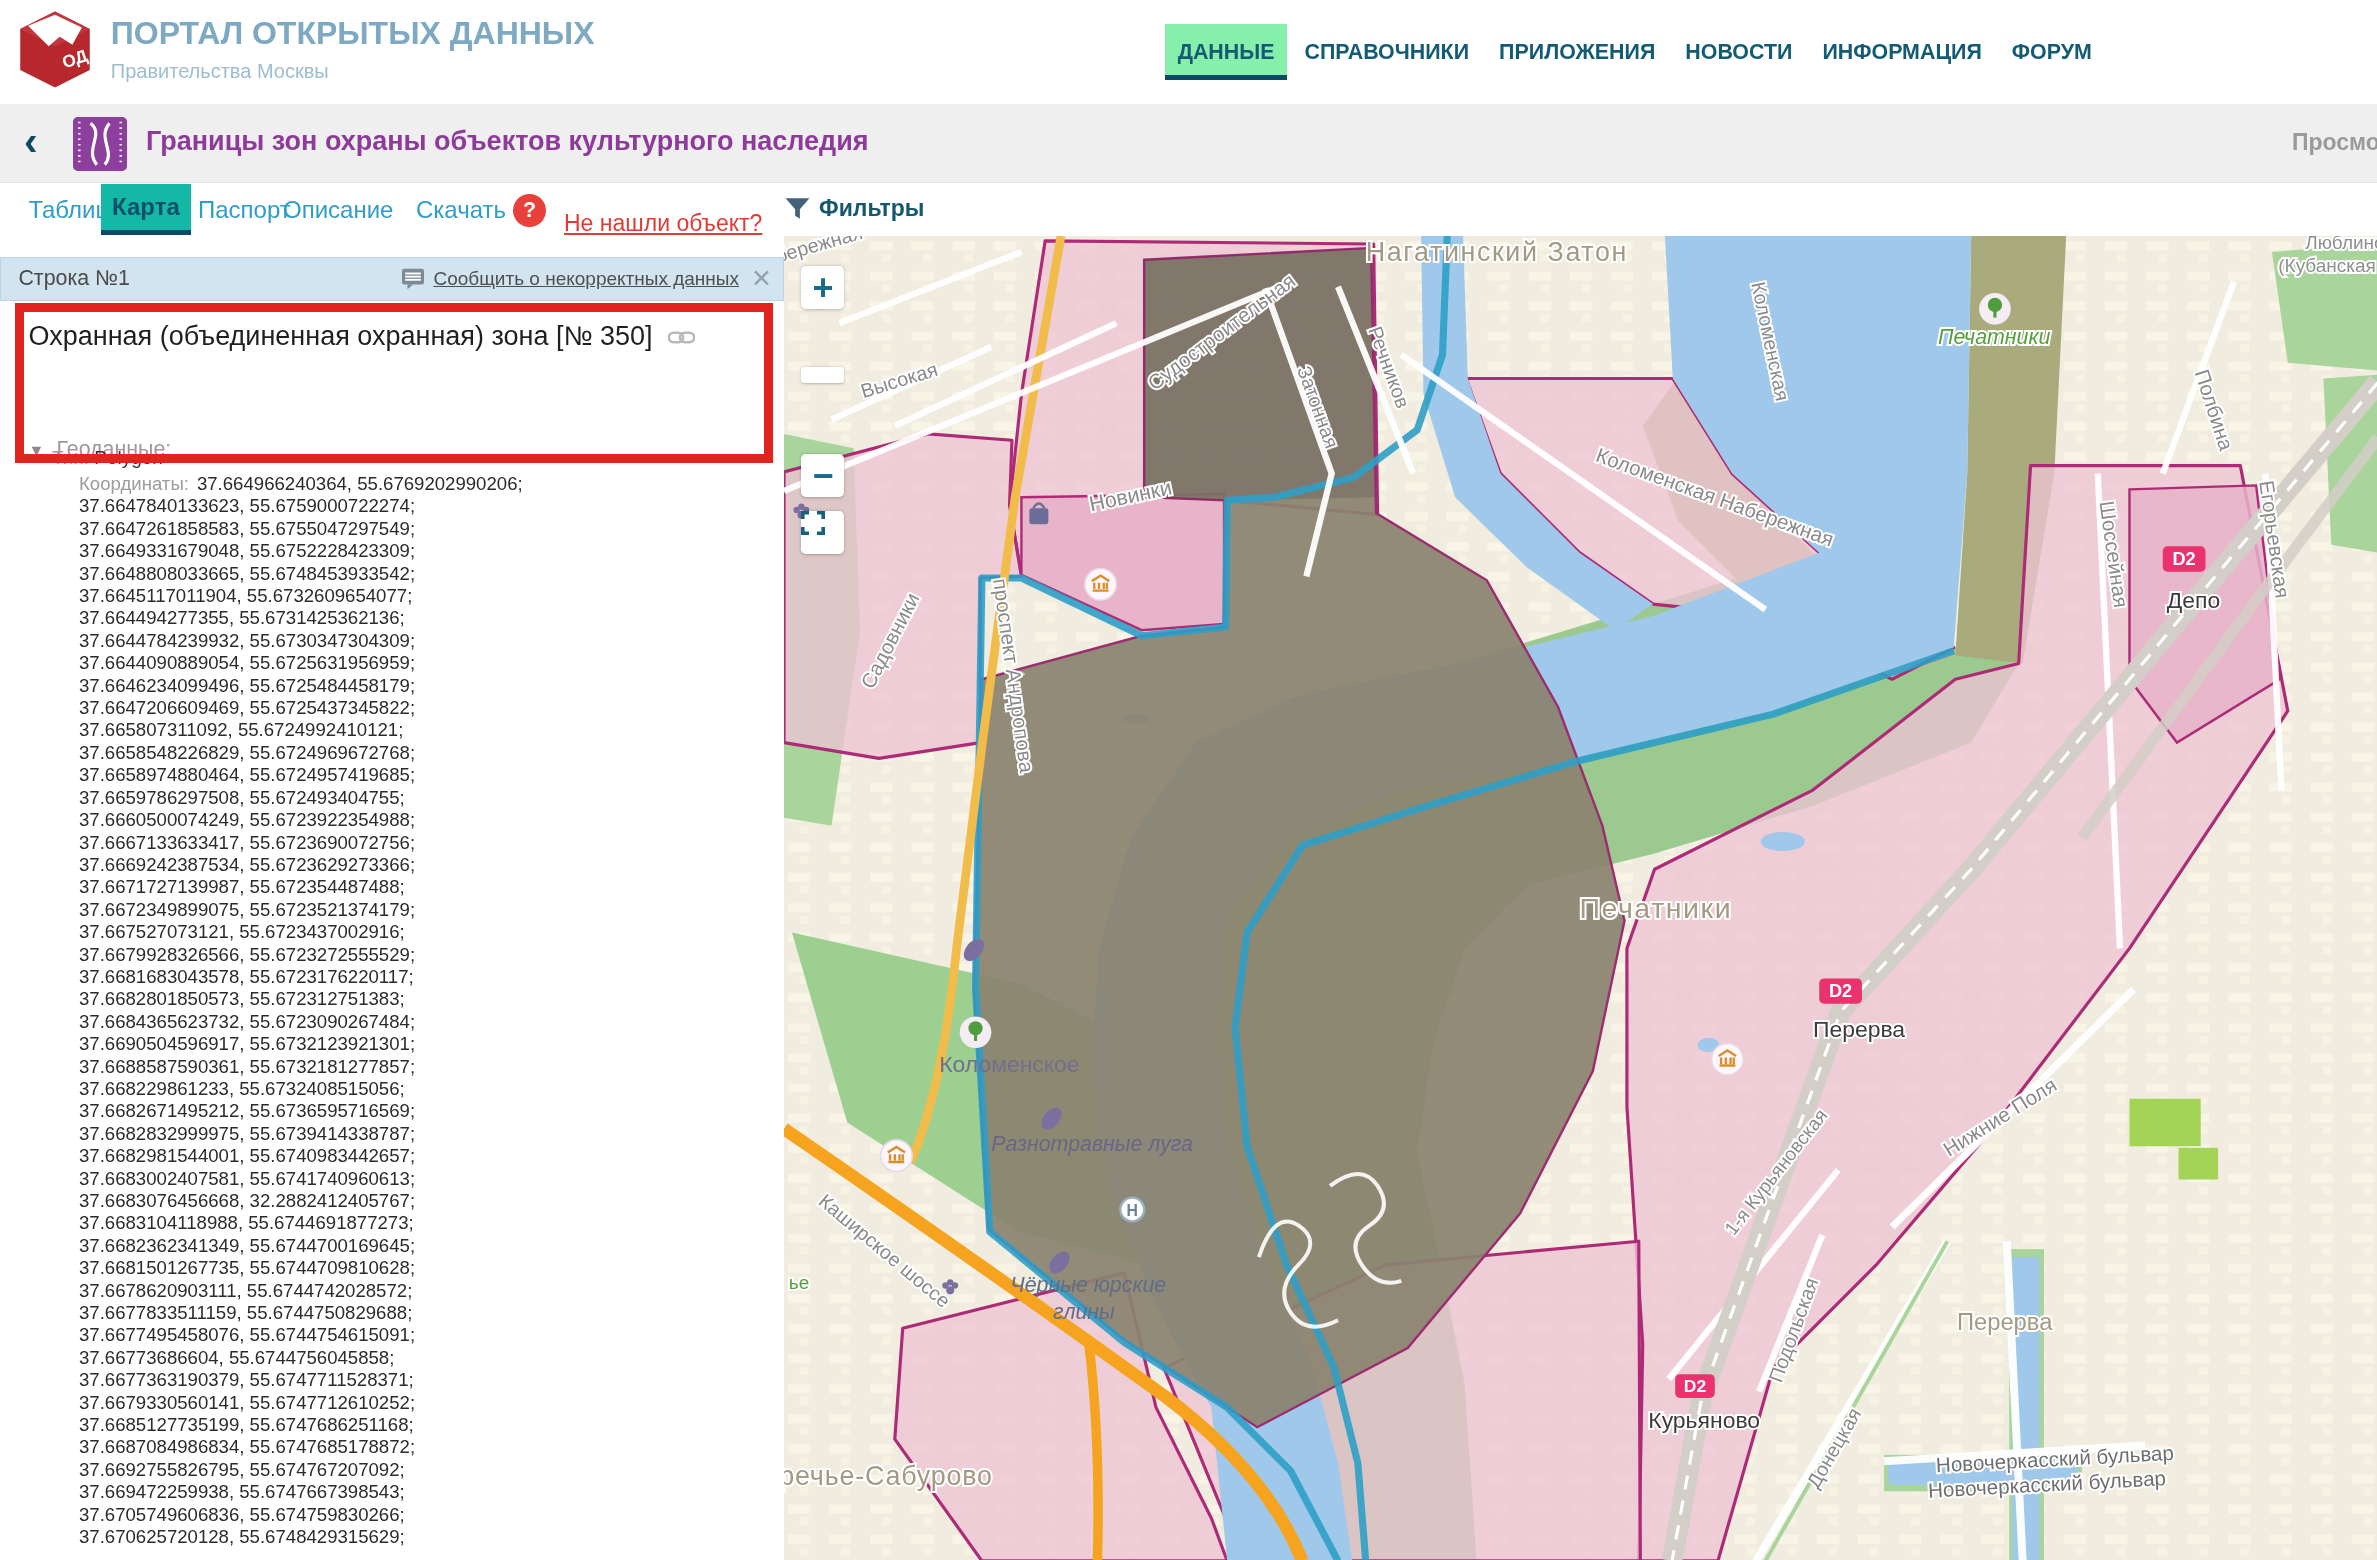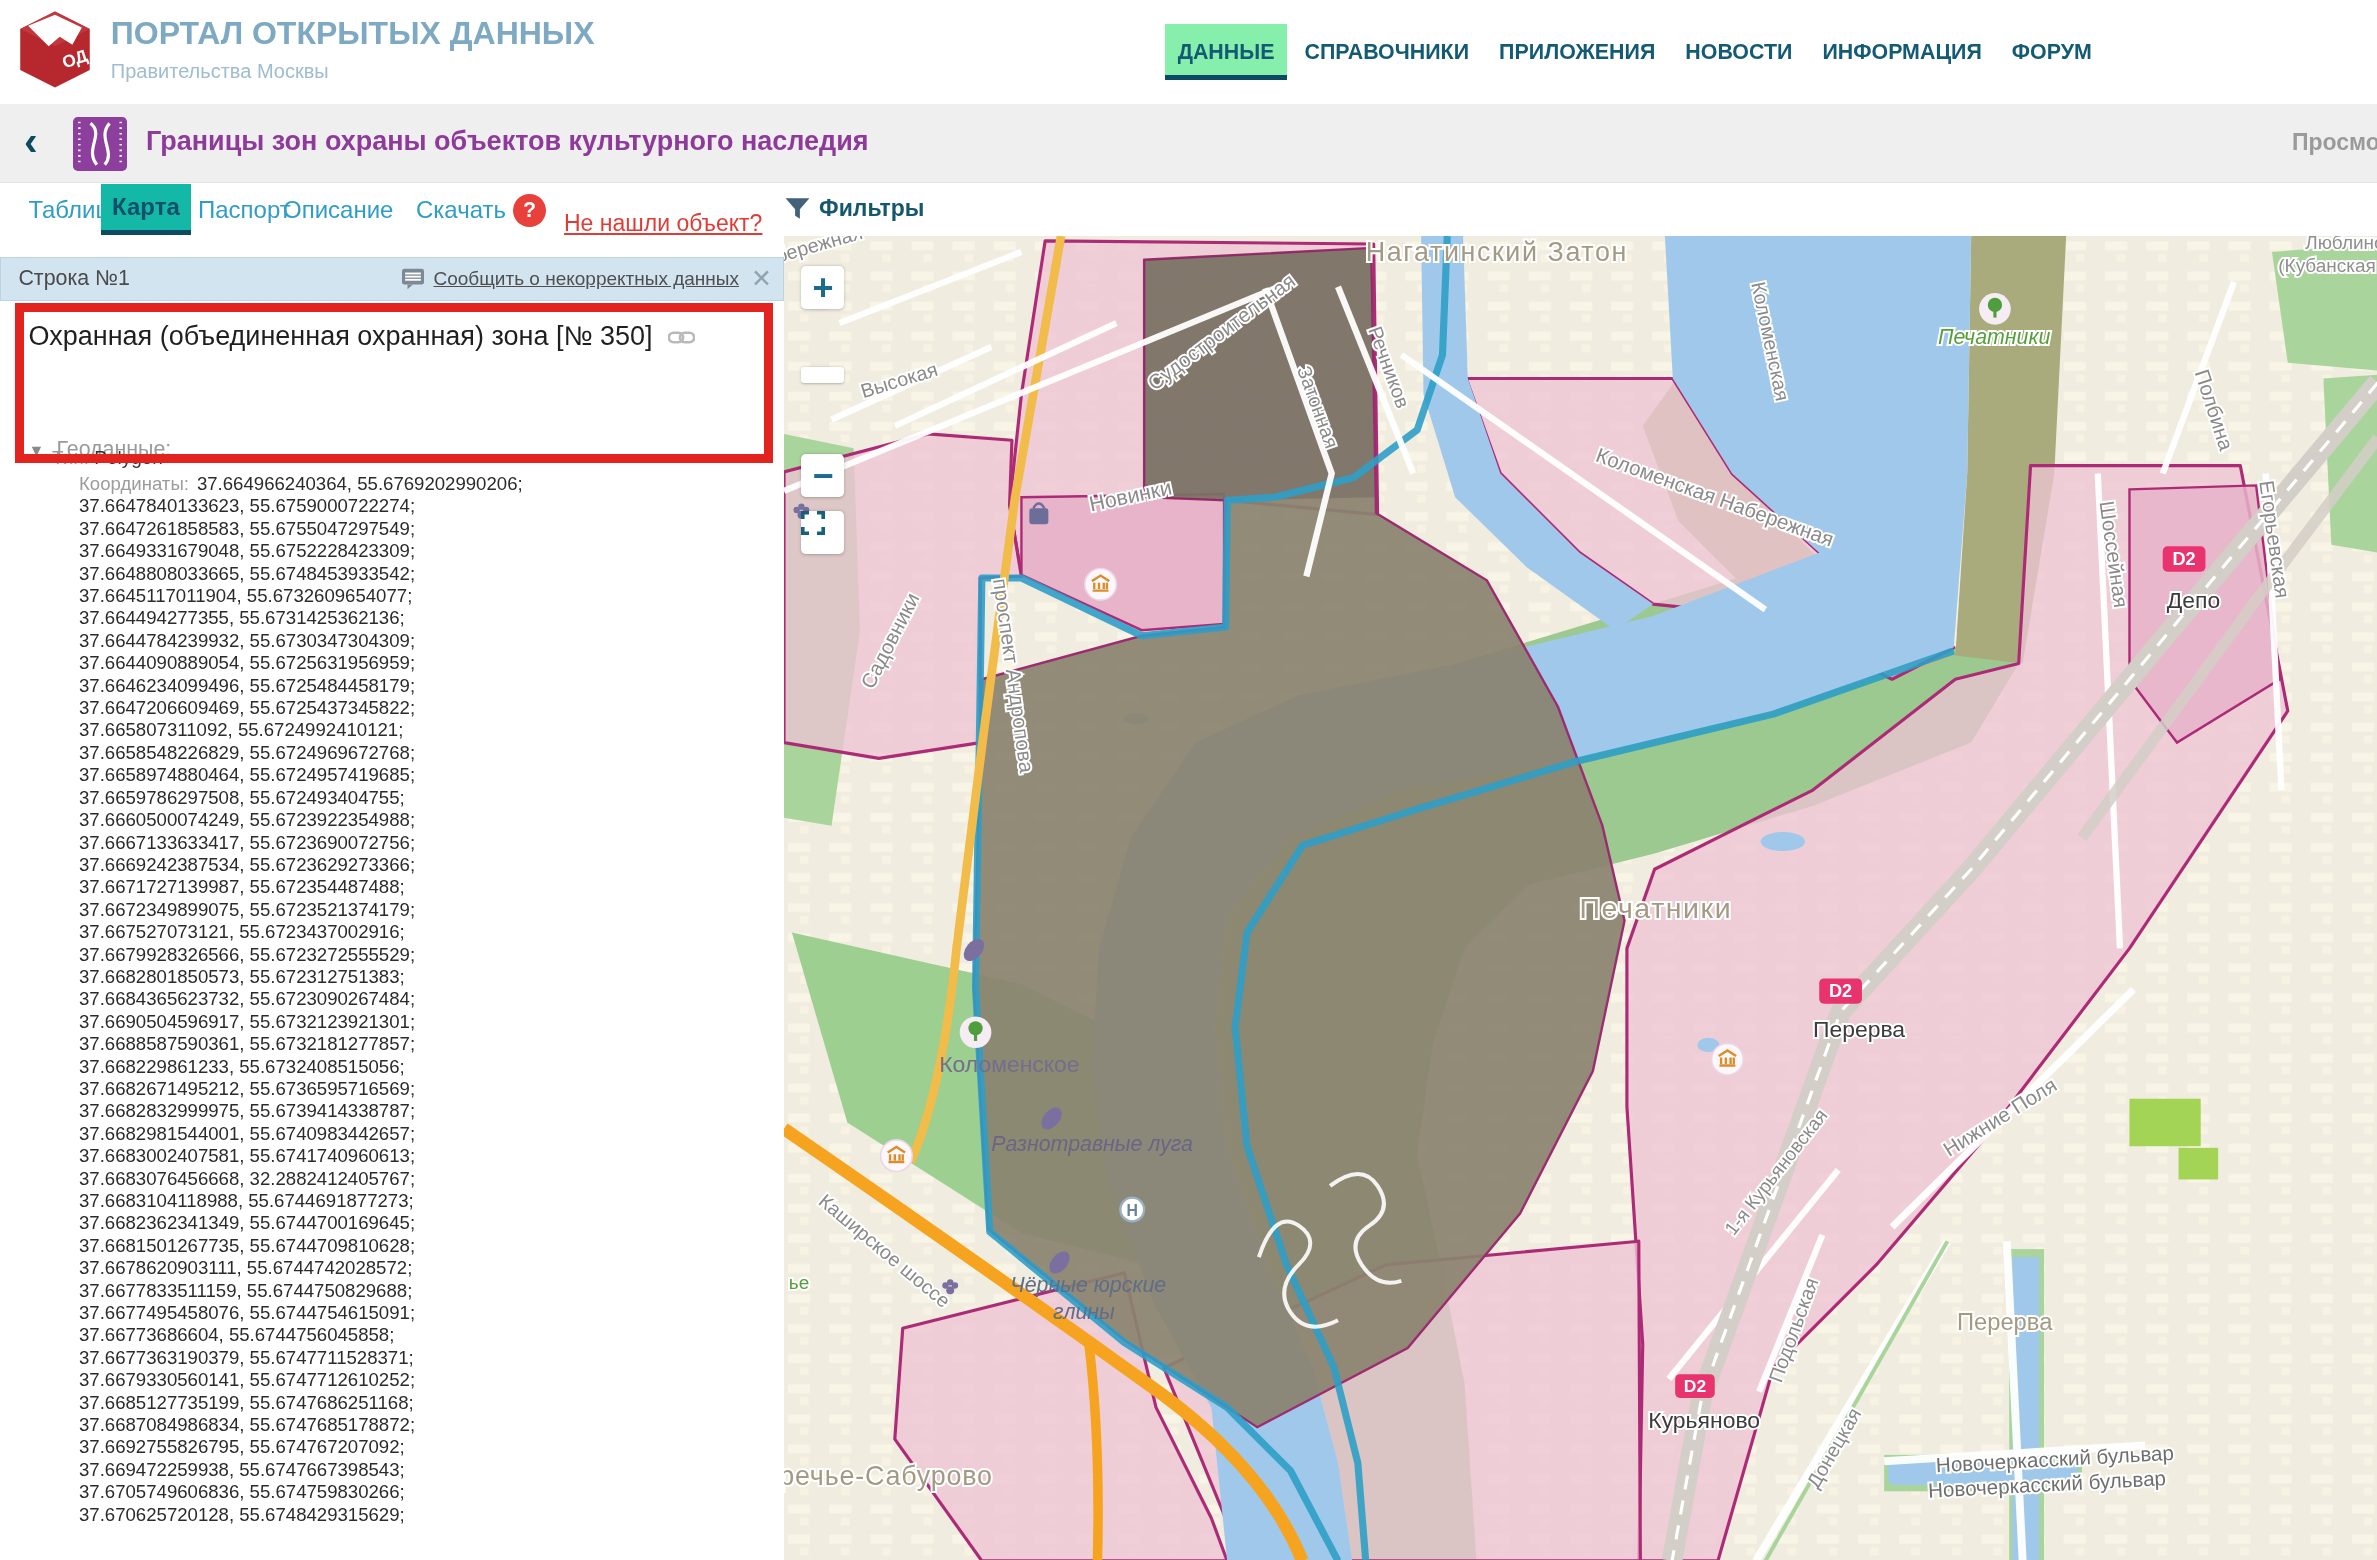--- a/index.html
+++ b/index.html
@@ -381,20 +381,21 @@
           <div>37.6658548226829, 55.6724969672768;</div>
           <div>37.6658974880464, 55.6724957419685;</div>
           <div>37.6659786297508, 55.672493404755;</div>
           <div>37.6660500074249, 55.6723922354988;</div>
           <div>37.6667133633417, 55.6723690072756;</div>
           <div>37.6669242387534, 55.6723629273366;</div>
           <div>37.6671727139987, 55.672354487488;</div>
           <div>37.6672349899075, 55.6723521374179;</div>
           <div>37.667527073121, 55.6723437002916;</div>
           <div>37.6679928326566, 55.6723272555529;</div>
+          <div>37.6681683043578, 55.6723176220117;</div>
           <div>37.6682801850573, 55.672312751383;</div>
           <div>37.6684365623732, 55.6723090267484;</div>
           <div>37.6690504596917, 55.6732123921301;</div>
           <div>37.6688587590361, 55.6732181277857;</div>
           <div>37.668229861233, 55.6732408515056;</div>
           <div>37.6682671495212, 55.6736595716569;</div>
           <div>37.6682832999975, 55.6739414338787;</div>
           <div>37.6682981544001, 55.6740983442657;</div>
           <div>37.6683002407581, 55.6741740960613;</div>
           <div>37.6683076456668, 32.2882412405767;</div>

